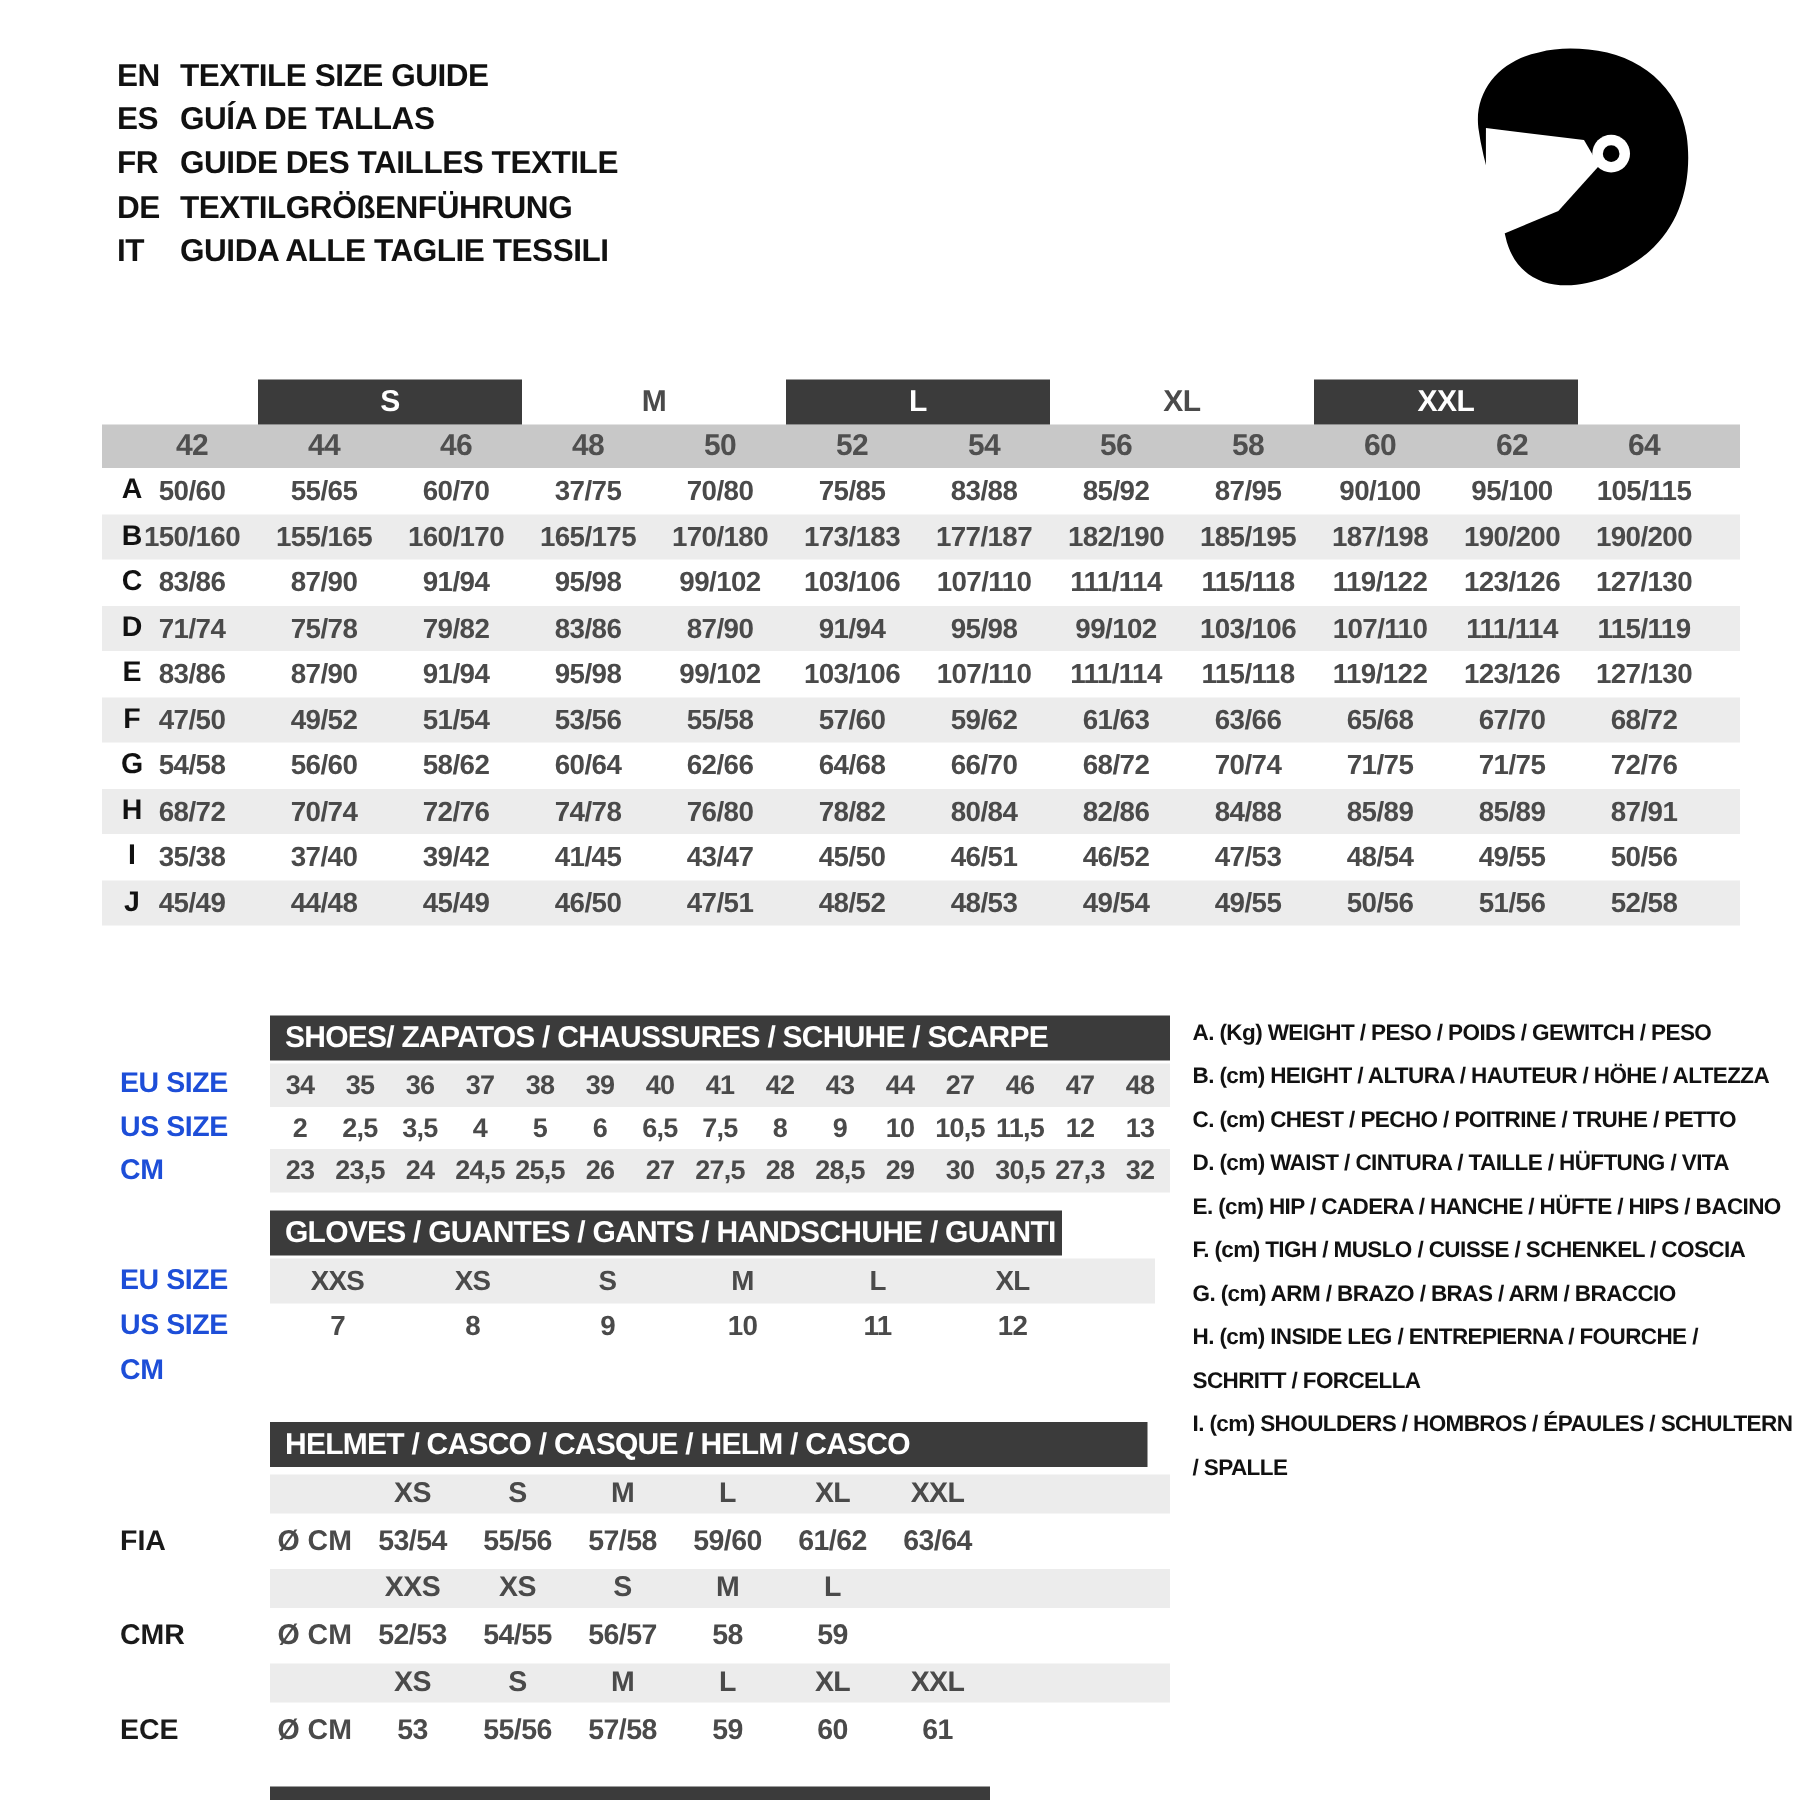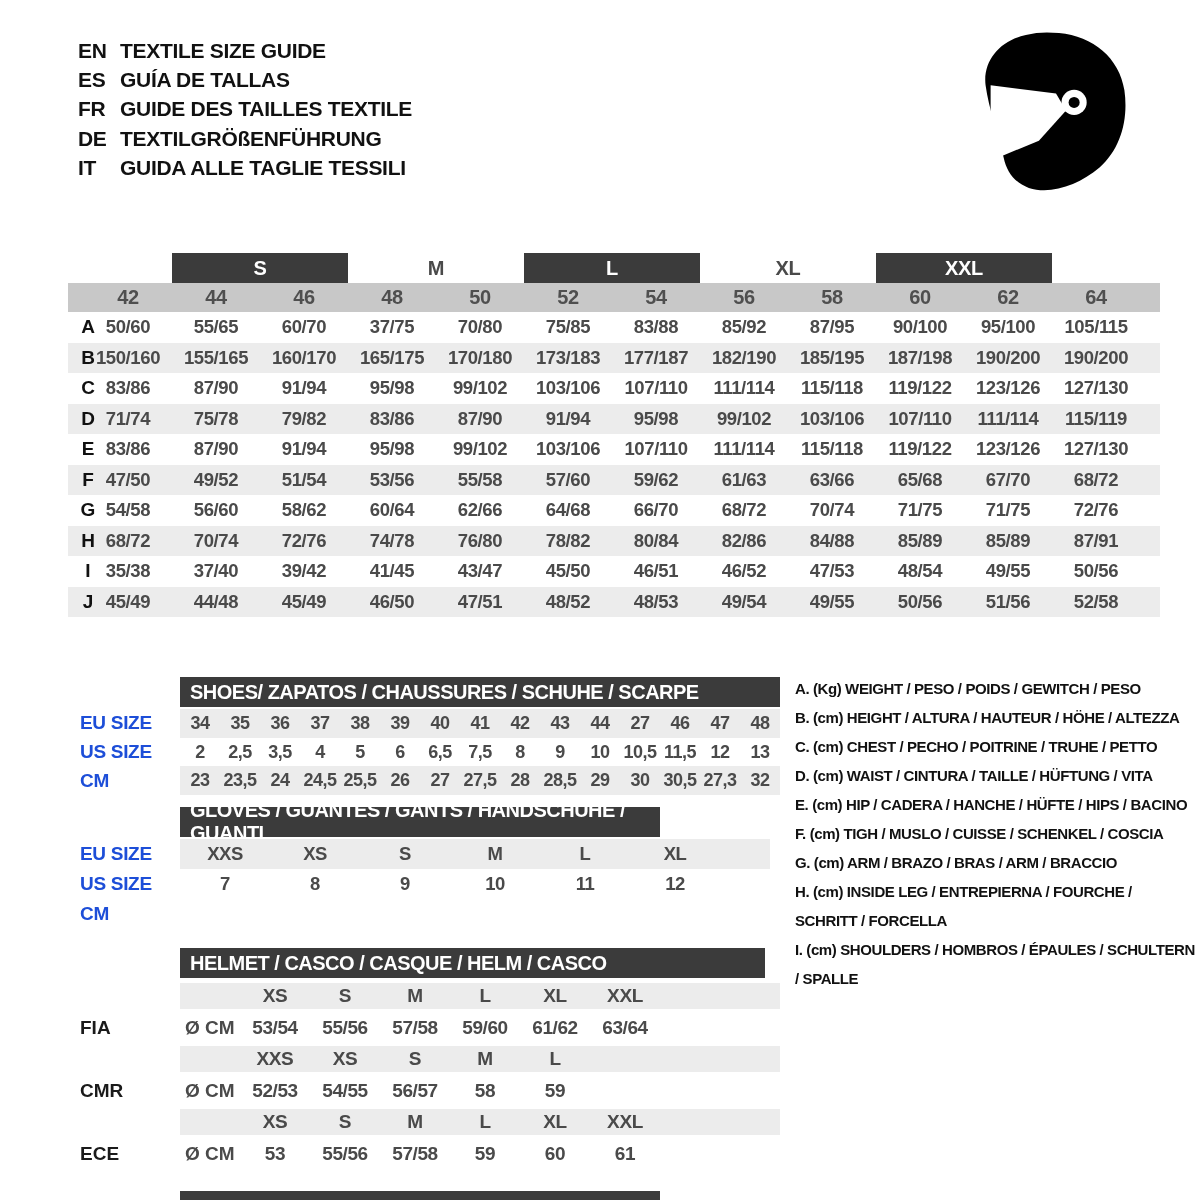--- a/index.html
+++ b/index.html
@@ -23,21 +23,21 @@
   .col-band{height:29px;background:#c8c8c8;display:flex;padding-left:16px;align-items:center;}
   .mcol{width:88px;text-align:center;font-size:20px;color:#4f4f4f;letter-spacing:-0.4px;}
   .m-row{height:30.5px;position:relative;display:flex;align-items:center;padding-left:16px;}
   .m-row.alt{background:#ececec;}
   .rlabel{position:absolute;left:10px;width:20px;text-align:center;font-size:19px;color:#111;}
   .mvals{display:flex;}
   .mcell{width:88px;text-align:center;font-size:18.5px;letter-spacing:-0.4px;}
   
   .bar{height:30px;background:#3b3b3b;color:#fff;display:flex;align-items:center;padding-left:10px;font-size:20px;letter-spacing:-0.5px;margin-left:112px;box-sizing:border-box;}
   .bar-shoes{width:600px;}
-  .bar-gloves{width:480px;}
+  .bar-gloves{width:528px;}
   .bar-helmet{width:585px;}
   
   .section{position:absolute;left:68px;width:1092px;}
   .sec-shoes{top:677px;}
   .sec-gloves{top:807px;}
   .sec-helmet{top:948px;}
   .s-row{position:relative;}
   .sec-shoes .s-row{height:28.7px;}
   .sec-gloves .s-row{height:30px;}
   .s-row:first-of-type{margin-top:2px;}

